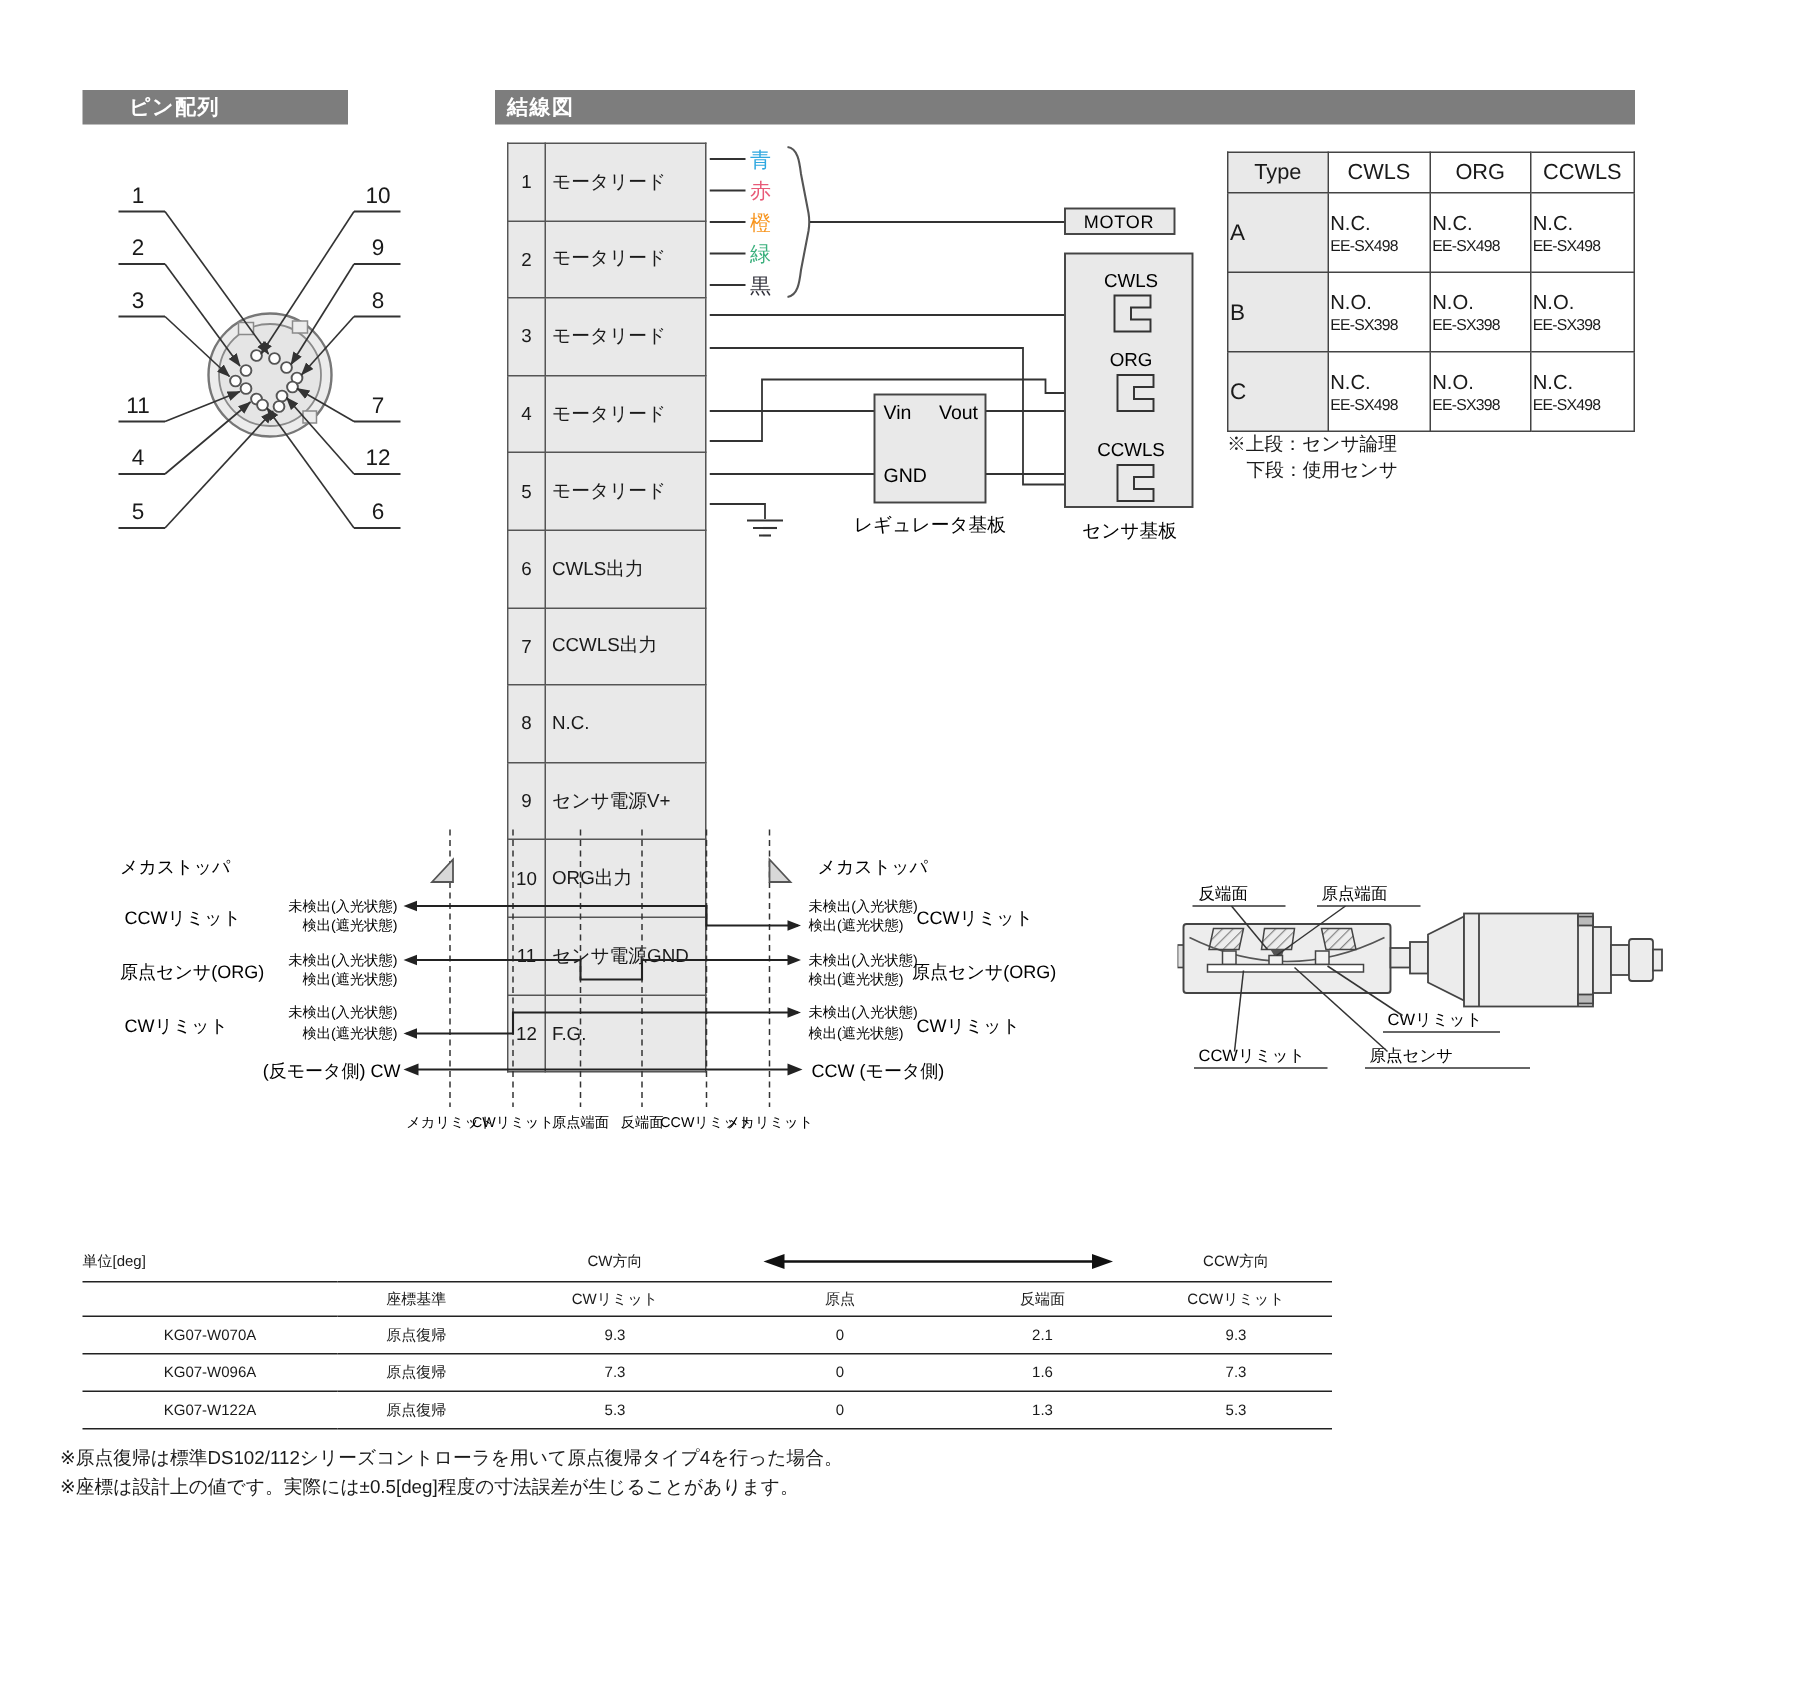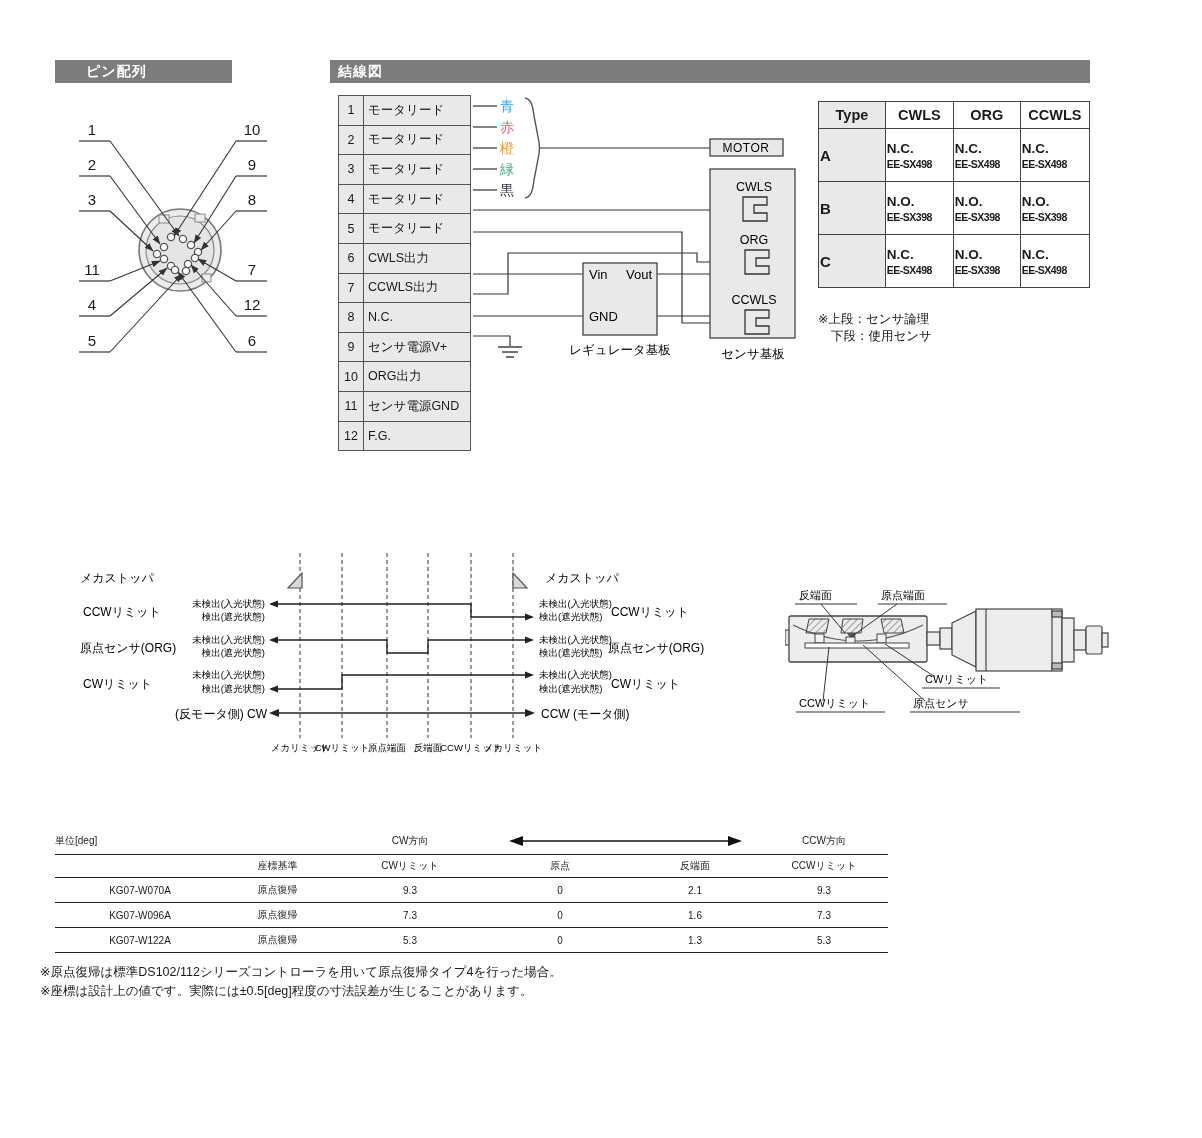--- a/index.html
+++ b/index.html
@@ -4,34 +4,34 @@
 <style>
   html,body{margin:0;padding:0;background:#fff;}
   body{font-family:"Liberation Sans","DejaVu Sans",sans-serif;color:#1a1a1a;}
   #page{position:relative;width:1202px;height:1138px;background:#fff;overflow:hidden;}
   .abs{position:absolute;}
   .secbar{background:#7d7d7d;color:#fff;font-size:14px;font-weight:bold;
           line-height:23px;height:23px;padding-left:8px;box-sizing:border-box;letter-spacing:1px;}
   
   table.pintbl{border-collapse:collapse;}
   table.pintbl td{border:1.4px solid #555;background:#e9e9e9;height:18.6px;
-        font-size:12.5px;padding:5px 4px;white-space:nowrap;}
+        font-size:12.5px;padding:16px 4px;white-space:nowrap;}
   table.pintbl td.num{width:24px;text-align:center;padding:0;}
   table.pintbl td.lbl{width:98px;}
   
   .sl-title{font-size:17px;font-weight:bold;letter-spacing:0.5px;white-space:nowrap;}
   table.sltbl{border-collapse:collapse;margin-top:5px;}
-  table.sltbl td,table.sltbl th{border:1.4px solid #444;font-weight:bold;}
+  table.sltbl td,table.sltbl th{border:1.4px solid #444;font-weight:normal;}
   table.sltbl th{height:24px;font-size:14.5px;background:#fff;}
   table.sltbl th.typeh{background:#e9e9e9;width:54px;}
   table.sltbl td.typec{background:#e9e9e9;font-size:15px;}
   table.sltbl td{height:50px;width:68px;}
   table.sltbl .logic{font-size:13.5px;display:block;line-height:17px;}
   table.sltbl .sens{font-size:10.5px;display:block;line-height:14px;letter-spacing:-0.5px;}
-  .sl-notes{font-size:12.5px;margin-top:23px;line-height:17px;}
+  .sl-notes{font-size:12.5px;margin-top:0;line-height:17px;font-family:Liberation Serif, serif;}
   .sl-notes .ind{padding-left:13px;}
   
   .spec{display:grid;grid-template-columns:170px 105px 160px 140px 130px 128px;font-size:10px;}
   .spec .cell{display:flex;align-items:center;justify-content:center;box-sizing:border-box;}
   .spec .r0{height:26px;}
   .spec .hd{height:24px;border-top:1.6px solid #222;border-bottom:1.6px solid #222;}
   .spec .dr{height:25px;border-bottom:1.6px solid #222;}
   .spec .left{justify-content:flex-start;}
   .spec-notes{font-size:12.5px;line-height:19px;margin-top:7px;}
   svg text{font-family:"Liberation Sans","DejaVu Sans",sans-serif;}

